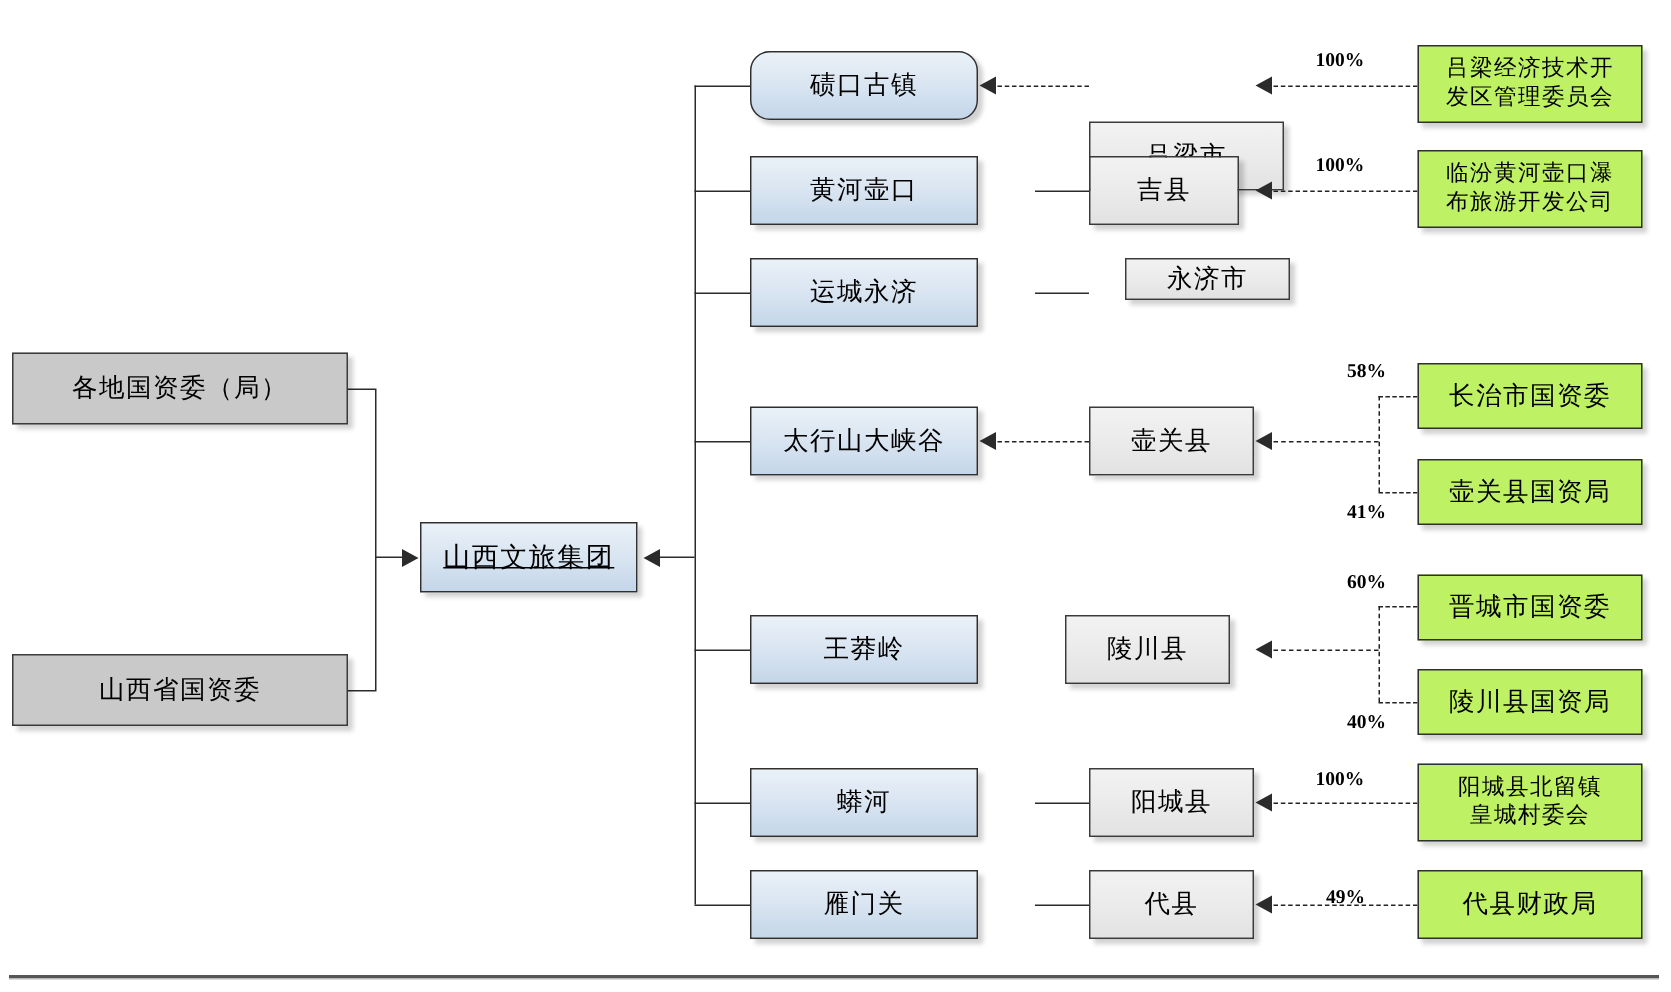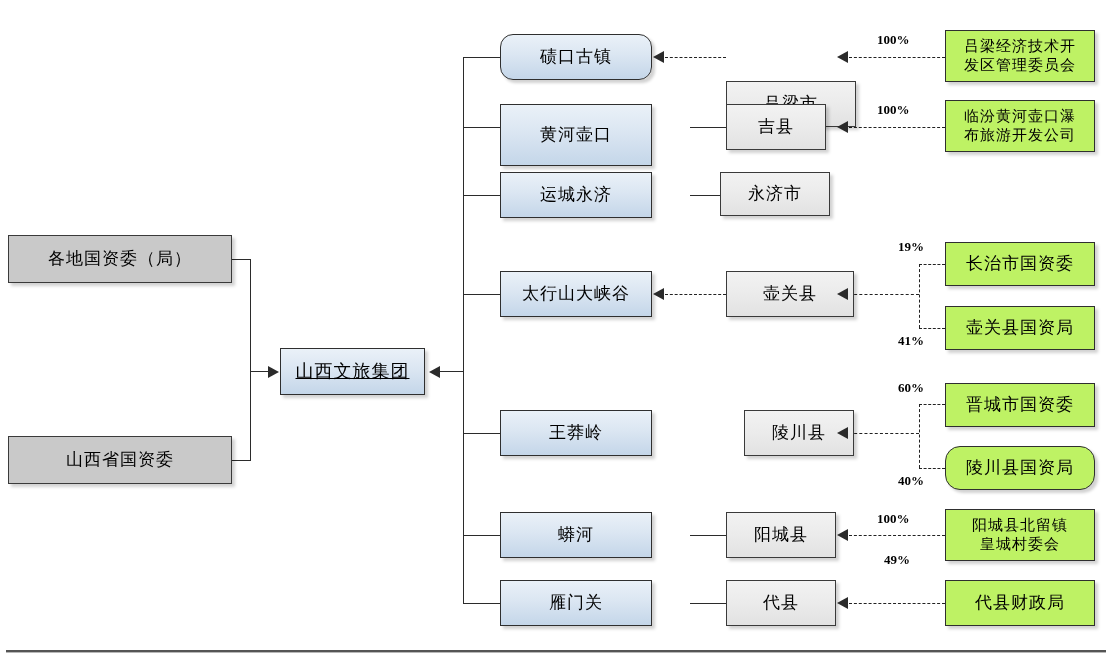--- a/index.html
+++ b/index.html
@@ -153,81 +153,81 @@
 
   <div class="node gray-dark" style="left:945px; top:30px; width:150px; height:52px; font-size:15px;">
     <span class="lbl">吕梁经济技术开
 发区管理委员会</span>
   </div>
   <div class="dash-h" style="left:849px; top:57px; width:96px;"></div>
   <div class="arrow-left" style="left:837px; top:51px;"></div>
   <div class="pct" style="left:877px; top:32px;">100%</div>
 
   <div class="seg h" style="left:463px; top:127px; width:37px;"></div>
-  <div class="node blue" style="left:500px; top:104px; width:152px; height:62px;">
+  <div class="node blue" style="left:500px; top:104px; width:152px; height:46px;">
     <span class="lbl">黄河壶口</span>
   </div>
   <div class="node gray-light" style="left:726px; top:104px; width:100px; height:46px;">
     <span class="lbl">吉县</span>
   </div>
   <div class="seg h" style="left:690px; top:127px; width:36px;"></div>
 
   <div class="node gray-dark" style="left:945px; top:100px; width:150px; height:52px; font-size:15px;">
     <span class="lbl">临汾黄河壶口瀑
 布旅游开发公司</span>
   </div>
   <div class="dash-h" style="left:849px; top:127px; width:96px;"></div>
   <div class="arrow-left" style="left:837px; top:121px;"></div>
   <div class="pct" style="left:877px; top:102px;">100%</div>
 
   <div class="seg h" style="left:463px; top:195px; width:37px;"></div>
   <div class="node blue" style="left:500px; top:172px; width:152px; height:46px;">
     <span class="lbl">运城永济</span>
   </div>
-  <div class="node gray-light" style="left:720px; top:172px; width:110px; height:44px;">
+  <div class="node gray-light" style="left:750px; top:172px; width:110px; height:28px;">
     <span class="lbl">永济市</span>
   </div>
   <div class="seg h" style="left:690px; top:195px; width:36px;"></div>
 
   <div class="seg h" style="left:463px; top:294px; width:37px;"></div>
   <div class="node blue" style="left:500px; top:271px; width:152px; height:46px;">
     <span class="lbl">太行山大峡谷</span>
   </div>
-  <div class="node gray-light" style="left:726px; top:271px; width:128px; height:46px;">
+  <div class="node gray-light" style="left:726px; top:271px; width:110px; height:46px;">
     <span class="lbl">壶关县</span>
   </div>
   <div class="dash-h" style="left:665px; top:294px; width:61px;"></div>
   <div class="arrow-left" style="left:653px; top:288px;"></div>
 
   <div class="node gray-dark" style="left:945px; top:242px; width:150px; height:44px;">
     <span class="lbl">长治市国资委</span>
   </div>
   <div class="node gray-dark" style="left:945px; top:306px; width:150px; height:44px;">
     <span class="lbl">壶关县国资局</span>
   </div>
   <div class="dash-h" style="left:919px; top:264px; width:26px;"></div>
   <div class="dash-h" style="left:919px; top:328px; width:26px;"></div>
   <div class="dash-v" style="left:919px; top:264px; height:64px;"></div>
   <div class="dash-h" style="left:849px; top:294px; width:70px;"></div>
   <div class="arrow-left" style="left:837px; top:288px;"></div>
-  <div class="pct" style="left:898px; top:239px;">19%</div>
+  <div class="pct" style="left:898px; top:239px;">58%</div>
   <div class="pct" style="left:898px; top:333px;">41%</div>
 
   <div class="seg h" style="left:463px; top:433px; width:37px;"></div>
   <div class="node blue" style="left:500px; top:410px; width:152px; height:46px;">
     <span class="lbl">王莽岭</span>
   </div>
-  <div class="node gray-light" style="left:744px; top:410px; width:110px; height:46px;">
+  <div class="node gray-light" style="left:710px; top:410px; width:110px; height:46px;">
     <span class="lbl">陵川县</span>
   </div>
 
   <div class="node gray-dark" style="left:945px; top:383px; width:150px; height:44px;">
     <span class="lbl">晋城市国资委</span>
   </div>
-  <div class="node gray-dark" style="left:945px; top:446px; width:150px; height:44px;border-radius:15px;">
+  <div class="node gray-dark" style="left:945px; top:446px; width:150px; height:44px;">
     <span class="lbl">陵川县国资局</span>
   </div>
   <div class="dash-h" style="left:919px; top:404px; width:26px;"></div>
   <div class="dash-h" style="left:919px; top:468px; width:26px;"></div>
   <div class="dash-v" style="left:919px; top:404px; height:64px;"></div>
   <div class="dash-h" style="left:849px; top:433px; width:70px;"></div>
   <div class="arrow-left" style="left:837px; top:427px;"></div>
   <div class="pct" style="left:898px; top:380px;">60%</div>
   <div class="pct" style="left:898px; top:473px;">40%</div>
 
@@ -255,17 +255,17 @@
   <div class="node gray-light" style="left:726px; top:580px; width:110px; height:46px;">
     <span class="lbl">代县</span>
   </div>
   <div class="seg h" style="left:690px; top:603px; width:36px;"></div>
 
   <div class="node gray-dark" style="left:945px; top:580px; width:150px; height:46px;">
     <span class="lbl">代县财政局</span>
   </div>
   <div class="dash-h" style="left:849px; top:603px; width:96px;"></div>
   <div class="arrow-left" style="left:837px; top:597px;"></div>
-  <div class="pct" style="left:884px; top:552px;">49%</div>
+  <div class="pct" style="left:884px; top:590px;">49%</div>
 
   <div class="footer-rule" style="top:650px;"></div>
 
 </div>
 
 </body></html>

